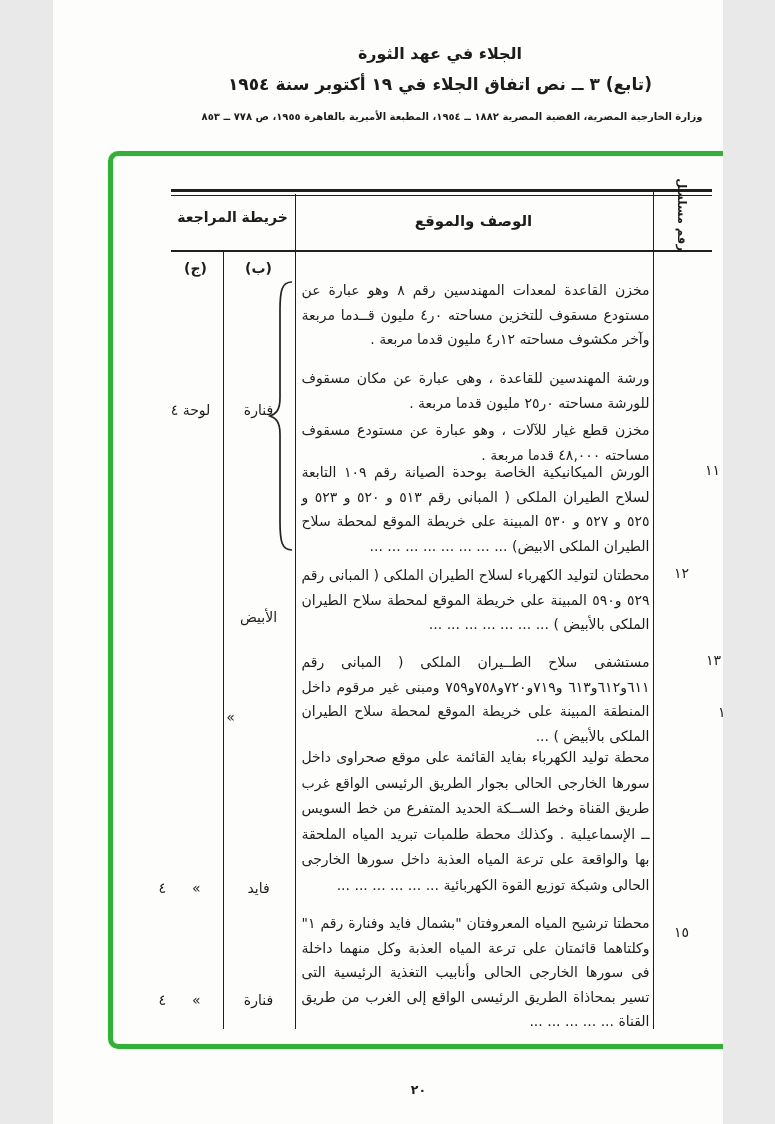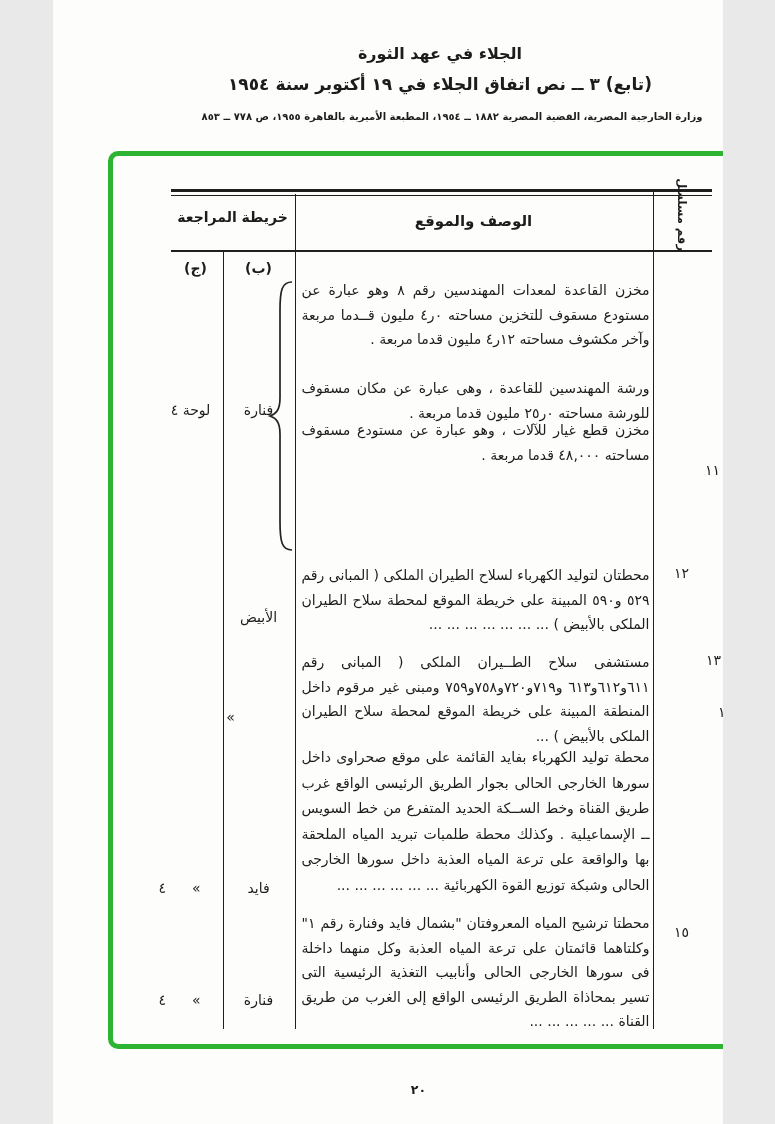--- a/index.html
+++ b/index.html
@@ -28,21 +28,21 @@
   
   .hdr-desc{left:242px;top:212px;width:358px;font-size:15px;font-weight:700;}
   .hdr-map{left:118px;top:209px;width:124px;font-size:14px;font-weight:700;}
   .hdr-b{left:170px;top:260px;width:72px;font-size:14px;font-weight:700;}
   .hdr-c{left:112px;top:260px;width:62px;font-size:14px;font-weight:700;}
   .hdr-serial{left:600px;top:193px;width:58px;height:58px;}
   .hdr-serial span{display:block;width:58px;margin-top:22px;text-align:center;
     transform:rotate(90deg);font-size:11.5px;font-weight:700;white-space:nowrap;}
   
   .desc{left:249px;width:348px;direction:rtl;text-align:justify;font-size:14px;line-height:24.5px;}
-  .p0{top:278px;} .p1{top:376px;} .p2{top:418px;} .p3{top:460px;}
+  .p0{top:278px;} .p1{top:366px;} .p2{top:418px;} .p3{top:460px;}
   .p4{top:563px;} .p5{top:650px;} .p6{top:745px;line-height:25.5px;} .p7{top:911px;}
   
   .serial{left:600px;width:58px;text-align:center;font-size:14px;}
   .s11{top:462px;margin-left:31px;} .s12{top:565px;} .s13{top:652px;padding-left:32px;} .s14{top:704px;padding-left:44px;} .s15{top:924px;}
   
   .mapref{font-size:14px;text-align:center;direction:rtl;}
   .m-fanarah1{left:170px;top:402px;width:72px;}
   .m-lawha{left:108px;top:402px;width:60px;}
   .m-abyad{left:168px;top:609px;width:76px;}
   .m-ditto13{left:164px;top:709px;width:28px;}
@@ -83,20 +83,21 @@
 
   <div class="abs brace">
     <svg width="26" height="274" viewBox="0 0 26 274" aria-hidden="true">
       <path d="M 24 3 C 14 3, 12 11, 12 31 L 12 119 C 12 131, 8 135, 2 137 C 8 139, 12 143, 12 155 L 12 243 C 12 263, 14 271, 24 271" fill="none" stroke="#222222" stroke-width="1.7"></path>
     </svg>
   </div>
 
   <div class="abs desc p0">مخزن القاعدة لمعدات المهندسين رقم ٨ وهو عبارة عن مستودع مسقوف للتخزين مساحته ٠ر٤ مليون قــدما مربعة وآخر مكشوف مساحته ١٢ر٤ مليون قدما مربعة .</div>
   <div class="abs desc p1">ورشة المهندسين للقاعدة ، وهى عبارة عن مكان مسقوف للورشة مساحته ٠ر٢٥ مليون قدما مربعة .</div>
   <div class="abs desc p2">مخزن قطع غيار للآلات ، وهو عبارة عن مستودع مسقوف مساحته ٤٨,٠٠٠ قدما مربعة .</div>
+  <div class="abs desc p3">الورش الميكانيكية الخاصة بوحدة الصيانة رقم ١٠٩ التابعة لسلاح الطيران الملكى ( المبانى رقم ٥١٣ و ٥٢٠ و ٥٢٣ و ٥٢٥ و ٥٢٧ و ٥٣٠ المبينة على خريطة الموقع لمحطة سلاح الطيران الملكى الابيض) ... ... ... ... ... ... ... ...</div>
   <div class="abs desc p4">محطتان لتوليد الكهرباء لسلاح الطيران الملكى ( المبانى رقم ٥٢٩ و٥٩٠ المبينة على خريطة الموقع لمحطة سلاح الطيران الملكى بالأبيض ) ... ... ... ... ... ... ...</div>
   <div class="abs desc p5">مستشفى سلاح الطــيران الملكى ( المبانى رقم ٦١١و٦١٢و٦١٣ و٧١٩و٧٢٠و٧٥٨و٧٥٩ ومبنى غير مرقوم داخل المنطقة المبينة على خريطة الموقع لمحطة سلاح الطيران الملكى بالأبيض ) ...</div>
   <div class="abs desc p6">محطة توليد الكهرباء بفايد القائمة على موقع صحراوى داخل سورها الخارجى الحالى بجوار الطريق الرئيسى الواقع غرب طريق القناة وخط الســكة الحديد المتفرع من خط السويس ــ الإسماعيلية . وكذلك محطة طلمبات تبريد المياه الملحقة بها والواقعة على ترعة المياه العذبة داخل سورها الخارجى الحالى وشبكة توزيع القوة الكهربائية ... ... ... ... ... ...</div>
   <div class="abs desc p7">محطتا ترشيح المياه المعروفتان "بشمال فايد وفنارة رقم ١" وكلتاهما قائمتان على ترعة المياه العذبة وكل منهما داخلة فى سورها الخارجى الحالى وأنابيب التغذية الرئيسية التى تسير بمحاذاة الطريق الرئيسى الواقع إلى الغرب من طريق القناة ... ... ... ... ...</div>
 
   <div class="abs serial s11">١١</div>
   <div class="abs serial s12">١٢</div>
   <div class="abs serial s13">١٣</div>
   <div class="abs serial s14">١٤</div>
   <div class="abs serial s15">١٥</div>

